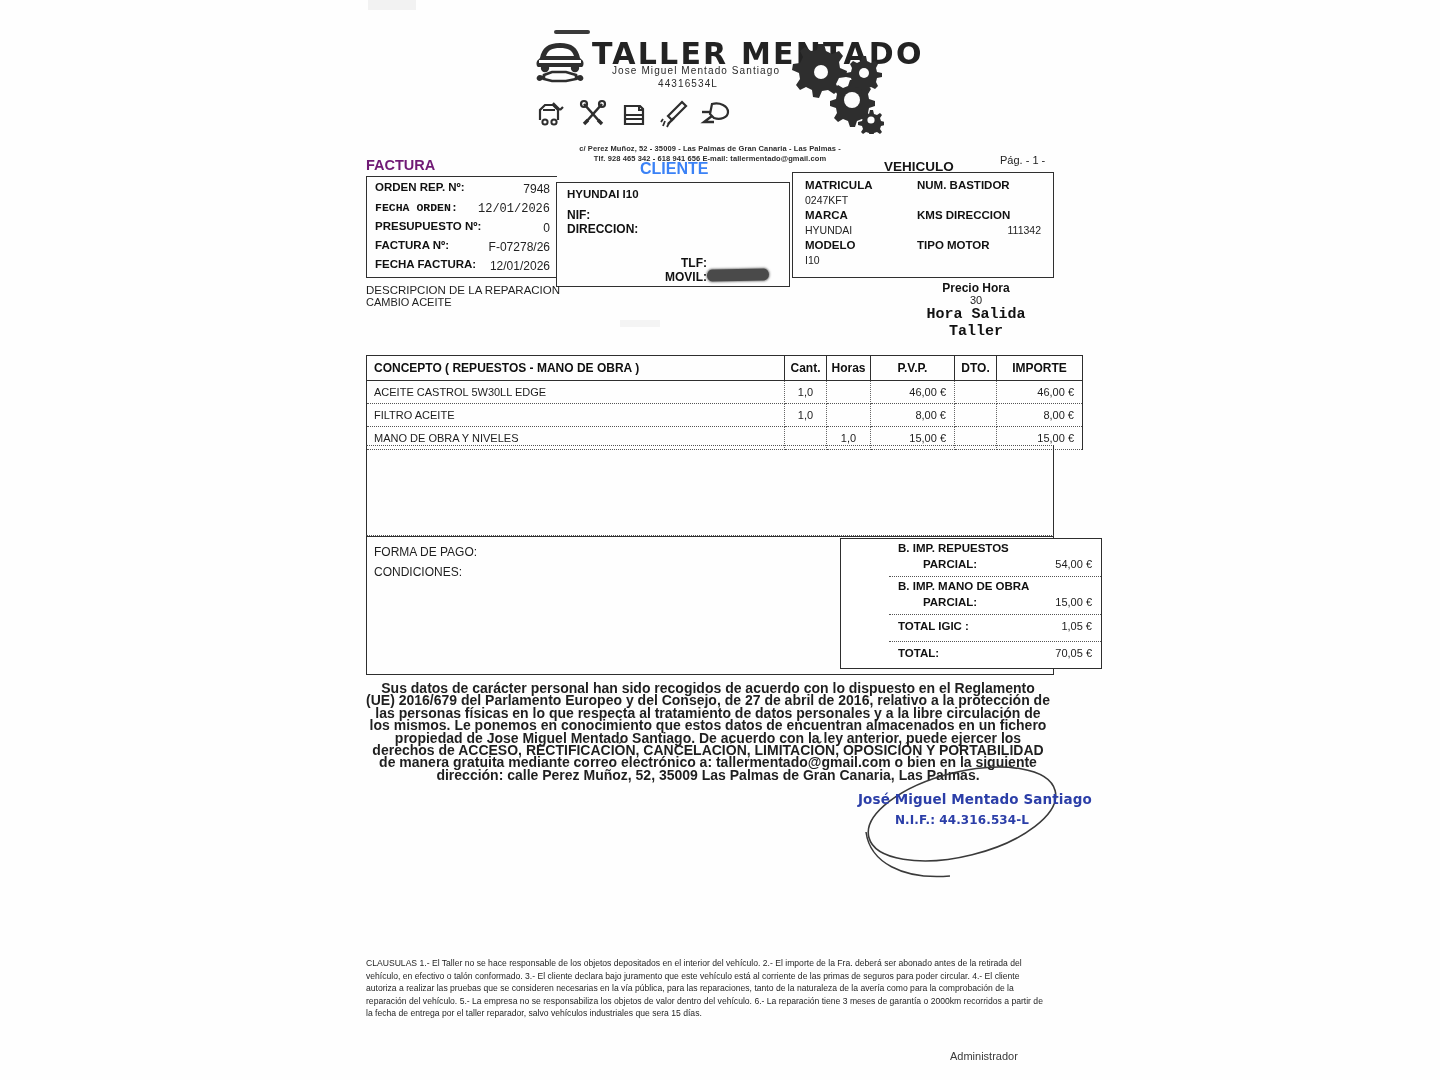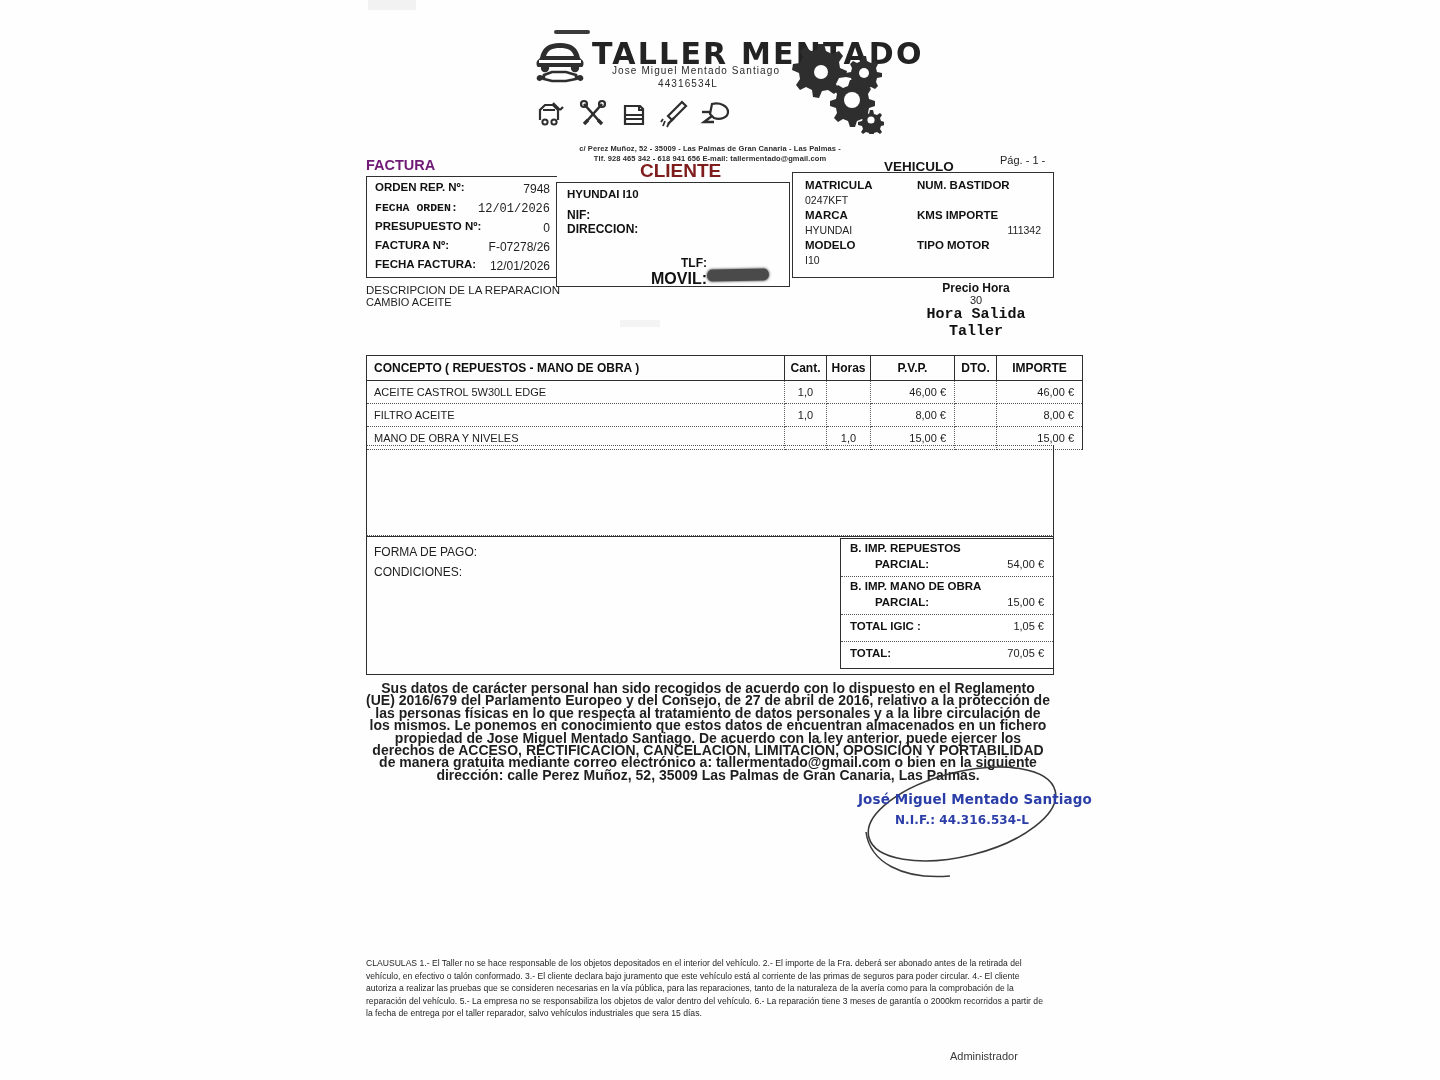--- a/index.html
+++ b/index.html
@@ -107,23 +107,23 @@
   .sec-factura {
     position: absolute;
     left: 366px; top: 157px;
     font-size: 14.5px;
     font-weight: bold;
     color: #701a75;
   }
   .sec-cliente {
     position: absolute;
     left: 640px; top: 160px;
-    font-size: 19px;
-    font-weight: bold;
-    color: #7f1d1d;
+    font-size: 16px;
+    font-weight: bold;
+    color: #3b82f6;
   }
   .sec-vehiculo {
     position: absolute;
     left: 884px; top: 159px;
     font-size: 13.5px;
     font-weight: bold;
     color: #151515;
   }
   .sec-pag {
     position: absolute;
@@ -200,21 +200,21 @@
   .cl-tlf {
     position: absolute;
     right: 82px; top: 73px;
     font-size: 12px;
     font-weight: bold;
     color: #111;
   }
   .cl-movil {
     position: absolute;
     right: 82px; top: 87px;
-    font-size: 16px;
+    font-size: 12px;
     font-weight: bold;
     color: #111;
   }
   .redaction {
     position: absolute;
     left: 150px; top: 86px;
     width: 62px; height: 12px;
     background: #4a4a4a;
     border-radius: 5px / 6px;
     transform: rotate(-1.2deg);
@@ -348,20 +348,21 @@
     color: #1e1e1e;
   }
 
   
   .totals {
     position: absolute;
     left: 840px; top: 538px;
     width: 212px;
     border: 1.3px solid #2e2e2e;
     background: #fff;
+    padding-left: 48px;
   }
   .tot-group {
     border-bottom: 1.2px dotted #555;
     position: relative;
     height: 37px;
   }
   .tot-group:last-child { border-bottom: none; }
   .tot-single {
     position: relative;
     height: 26px;
@@ -613,21 +614,21 @@
   </div>
 
   <div class="box-right">
     <div class="veh-lbl" style="left:12px; top:6px;">MATRICULA</div>
     <div class="veh-val" style="left:12px; top:21px;">0247KFT</div>
     <div class="veh-lbl" style="left:124px; top:6px;">NUM. BASTIDOR</div>
     <div class="veh-val" style="right:12px; top:21px;"></div>
 
     <div class="veh-lbl" style="left:12px; top:36px;">MARCA</div>
     <div class="veh-val" style="left:12px; top:51px;">HYUNDAI</div>
-    <div class="veh-lbl" style="left:124px; top:36px;">KMS IMPORTE</div>
+    <div class="veh-lbl" style="left:124px; top:36px;">KMS DIRECCION</div>
     <div class="veh-val" style="right:12px; top:51px;">111342</div>
 
     <div class="veh-lbl" style="left:12px; top:66px;">MODELO</div>
     <div class="veh-val" style="left:12px; top:81px;">I10</div>
     <div class="veh-lbl" style="left:124px; top:66px;">TIPO MOTOR</div>
     <div class="veh-val" style="right:12px; top:81px;"></div>
   </div>
 
   <div class="desc-title">DESCRIPCION DE LA REPARACION</div>
   <div class="desc-text">CAMBIO ACEITE</div>

